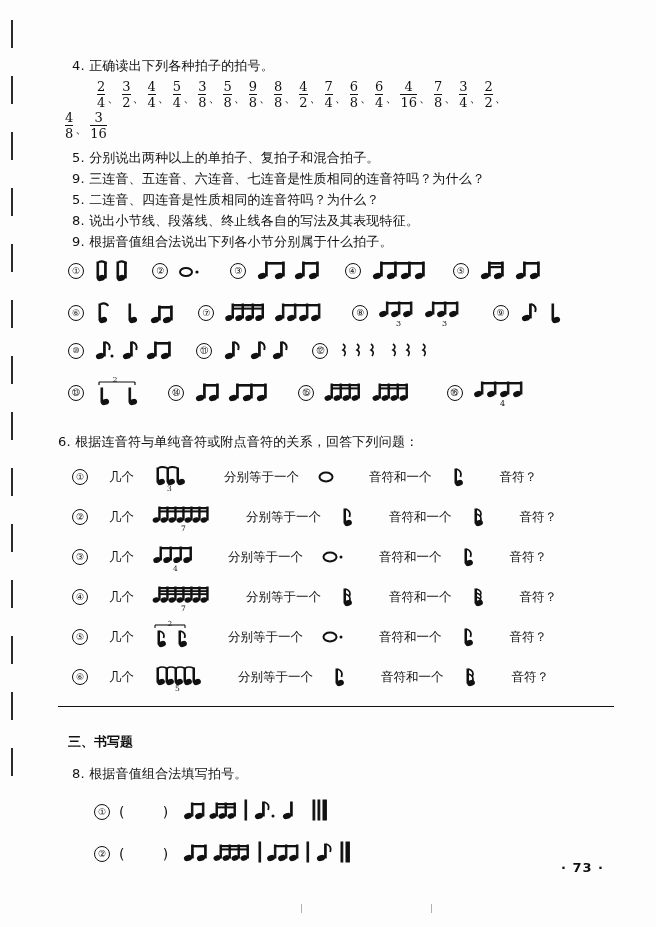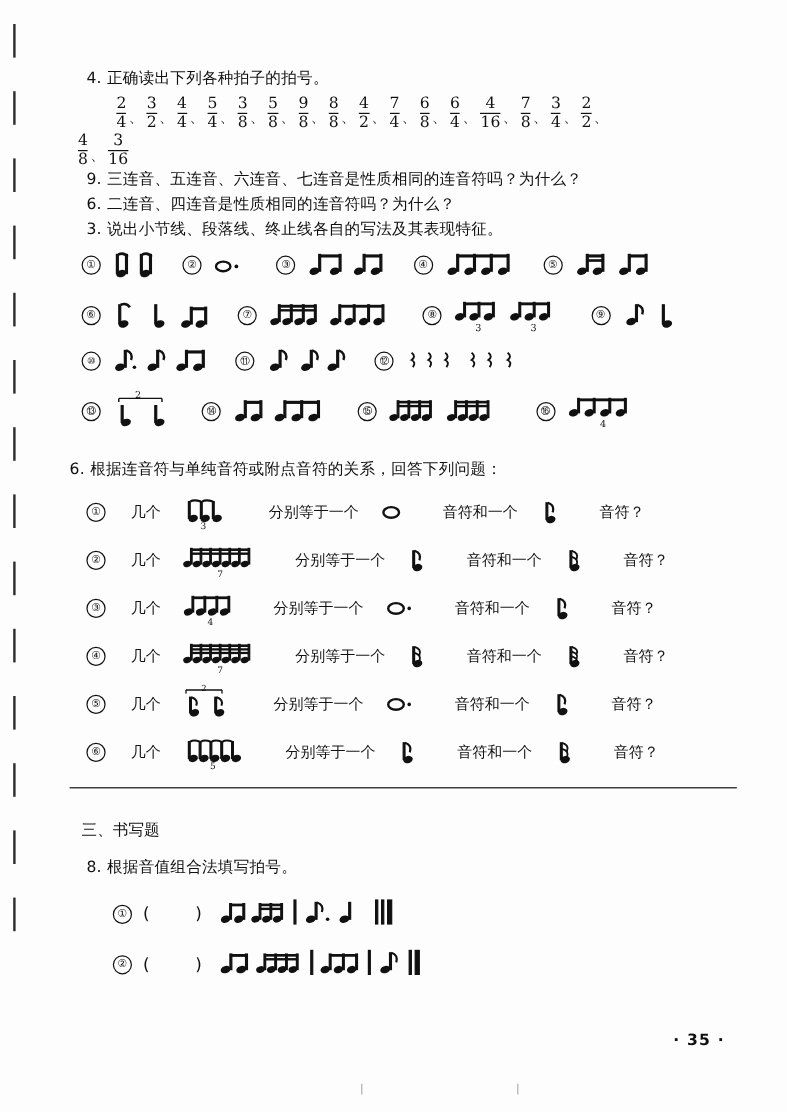--- a/index.html
+++ b/index.html
@@ -114,21 +114,21 @@
     display: flex;
     align-items: center;
     font-size: 12.5px;
     margin: 10px 0 0 14px;
     min-height: 26px;
   }
   .qline .txt { margin: 0 17px; }
   .sec-title {
     margin-top: 26px;
     font-size: 13px;
-    font-weight: normal;
+    font-weight: bold;
     padding-left: 10px;
   }
   .rule {
     margin-top: 14px;
     border-top: 1px solid #111;
     width: 100%;
   }
   .pagenum {
     position: absolute;
     right: 52px;
@@ -260,23 +260,25 @@
           <span class="num">4</span>
           <span class="den">8</span>
         </span>
         <span class="sep">、</span>
       <span class="frac">
           <span class="num">3</span>
           <span class="den">16</span>
         </span>
     </div>
 
+    <p class="line indent1" style="margin-top:8px">5. 分别说出两种以上的单拍子、复拍子和混合拍子。</p>
     <p class="line indent1">9. 三连音、五连音、六连音、七连音是性质相同的连音符吗？为什么？</p>
-    <p class="line indent1">6. 二连音、四连音是性质相同的连音符吗？为什么？</p>
-    <p class="line indent1">3. 说出小节线、段落线、终止线各自的写法及其表现特征。</p>
+    <p class="line indent1">5. 二连音、四连音是性质相同的连音符吗？为什么？</p>
+    <p class="line indent1">8. 说出小节线、段落线、终止线各自的写法及其表现特征。</p>
+    <p class="line indent1">9. 根据音值组合法说出下列各小节分别属于什么拍子。</p>
 
     <div class="rhythm-row">
       <span class="circnum">①</span>
       <span class="notegroup">
         <svg class="inline-svg" width="40" height="26" viewBox="0 0 40 26" aria-hidden="true">
           <g fill="#111" stroke="#111">
             <rect x="4" y="4" width="1.6" height="16"></rect>
             <ellipse cx="8" cy="20" rx="4.2" ry="3" stroke="none" transform="rotate(-18 8 20)"></ellipse>
             <rect x="11.6" y="4" width="1.6" height="16"></rect>
             <path d="M5.6 4 q5 -2 7.6 2" fill="none" stroke-width="2.2"></path>
@@ -904,16 +906,16 @@
             <path d="M145.2 4 q6 2 4 8" fill="none" stroke-width="1.8"></path>
             <rect x="160" y="2" width="1.8" height="20"></rect>
             <rect x="165" y="2" width="3.4" height="20"></rect>
           </g>
         </svg>
       </span>
     </div>
 
   </div>
 
-  <div class="pagenum">· 35 ·</div>
+  <div class="pagenum">· 73 ·</div>
   <div class="footmark" style="left:300px">|</div>
   <div class="footmark" style="left:430px">|</div>
 </div>
 
 </body></html>

